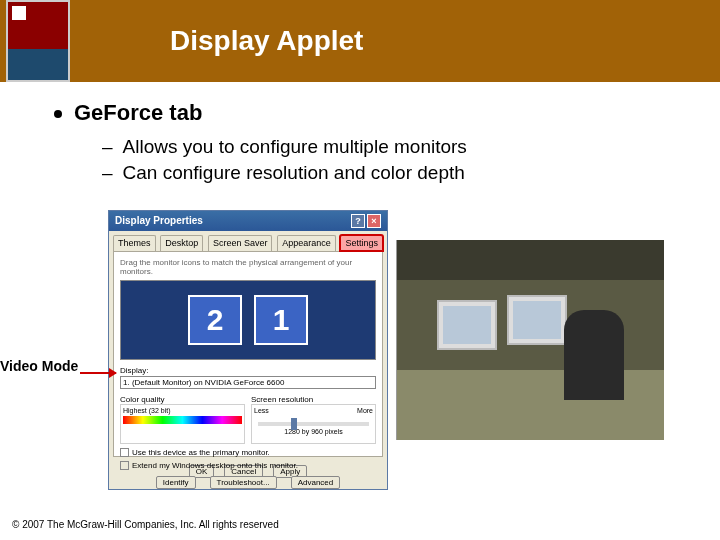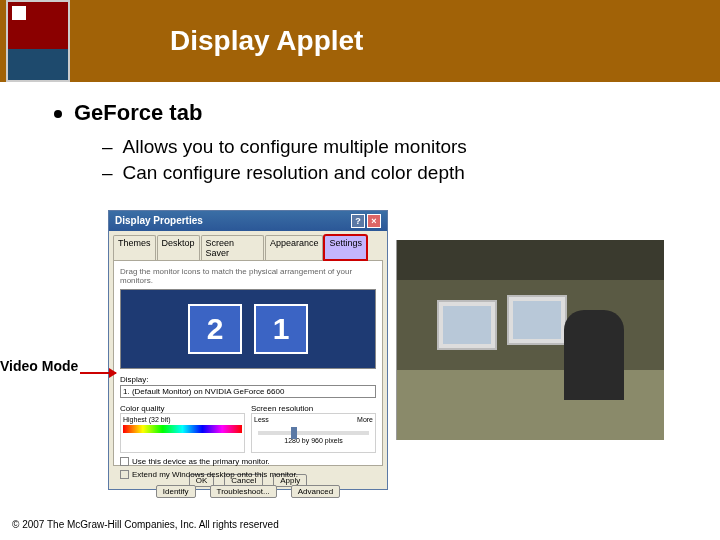--- a/index.html
+++ b/index.html
@@ -12,23 +12,23 @@
   .bullet-l1 { font-size: 22px; font-weight: bold; margin-left: 18px; margin-bottom: 8px; }
   .bullet-l1 .dot { display:inline-block; width:8px;height:8px;background:#000;border-radius:50%; vertical-align:middle; margin-right:12px; }
   .bullet-l2 { font-size: 19px; margin-left: 66px; line-height: 1.35; }
   .bullet-l2 .dash { margin-right: 10px; }
   .figures { position: absolute; top: 210px; left: 0; width: 100%; height: 290px; }
   .dialog { position: absolute; left: 108px; top: 0; width: 280px; height: 280px; background: #ece9d8; border: 1px solid #5b79a5; font-family: Tahoma, sans-serif; font-size: 10px; }
   .dialog-title { background: linear-gradient(#3a6ea5,#2b5797); color:#fff; height:20px; line-height:20px; padding:0 6px; font-weight:bold; display:flex; justify-content:space-between; align-items:center; }
   .dialog-title .btns { display:flex; gap:2px; }
   .dialog-title .wbtn { width:14px; height:14px; background:#d66; border:1px solid #fff; color:#fff; font-size:9px; text-align:center; line-height:12px; }
   .dialog-title .wbtn.q { background:#5b79a5; }
-  .tabs { display:flex; gap:1px; padding:4px 20px 0 4px; font-size:9px;justify-content:space-between; }
+  .tabs { display:flex; gap:1px; padding:4px 4px 0 4px; font-size:9px;justify-content:space-between; }
   .tab { padding:2px 4px; background:#ece9d8; border:1px solid #aca899; border-bottom:none; border-radius:2px 2px 0 0; }
-  .tab.active { background:#c4b5fd; border:1px solid #c00; box-shadow:0 0 0 1px #c00; position:relative; z-index:2; }
+  .tab.active { background:#fca5a5; border:1px solid #c00; box-shadow:0 0 0 1px #c00; position:relative; z-index:2; }
   .tab-body { margin:0 4px 4px 4px; background:#fff; border:1px solid #aca899; padding:6px; height:206px; position:relative; }
   .drag-hint { font-size:8px; color:#666; margin-bottom:4px; }
   .monitor-area { width:100%; height:80px; background:#1e3a73; border:1px solid #888; display:flex; justify-content:center; align-items:center; gap:12px; }
   .mon { width:54px; height:50px; background:#3b64c4; border:2px solid #fff; color:#fff; font-size:30px; font-weight:bold; display:flex; align-items:center; justify-content:center; font-family: Arial, sans-serif; }
   .display-row { margin-top:6px; font-size:8px; }
   .display-row .sel { width:100%; border:1px solid #888; padding:1px 2px; margin-top:1px; background:#fff; }
   .slider-row { display:flex; gap:6px; margin-top:6px; }
   .slider-col { flex:1; font-size:8px; }
   .slider-box { border:1px solid #d0d0d0; padding:2px; height:40px; position:relative; }
   .slider-track { height:4px; background:#ddd; margin:8px 4px 2px 4px; position:relative; }

